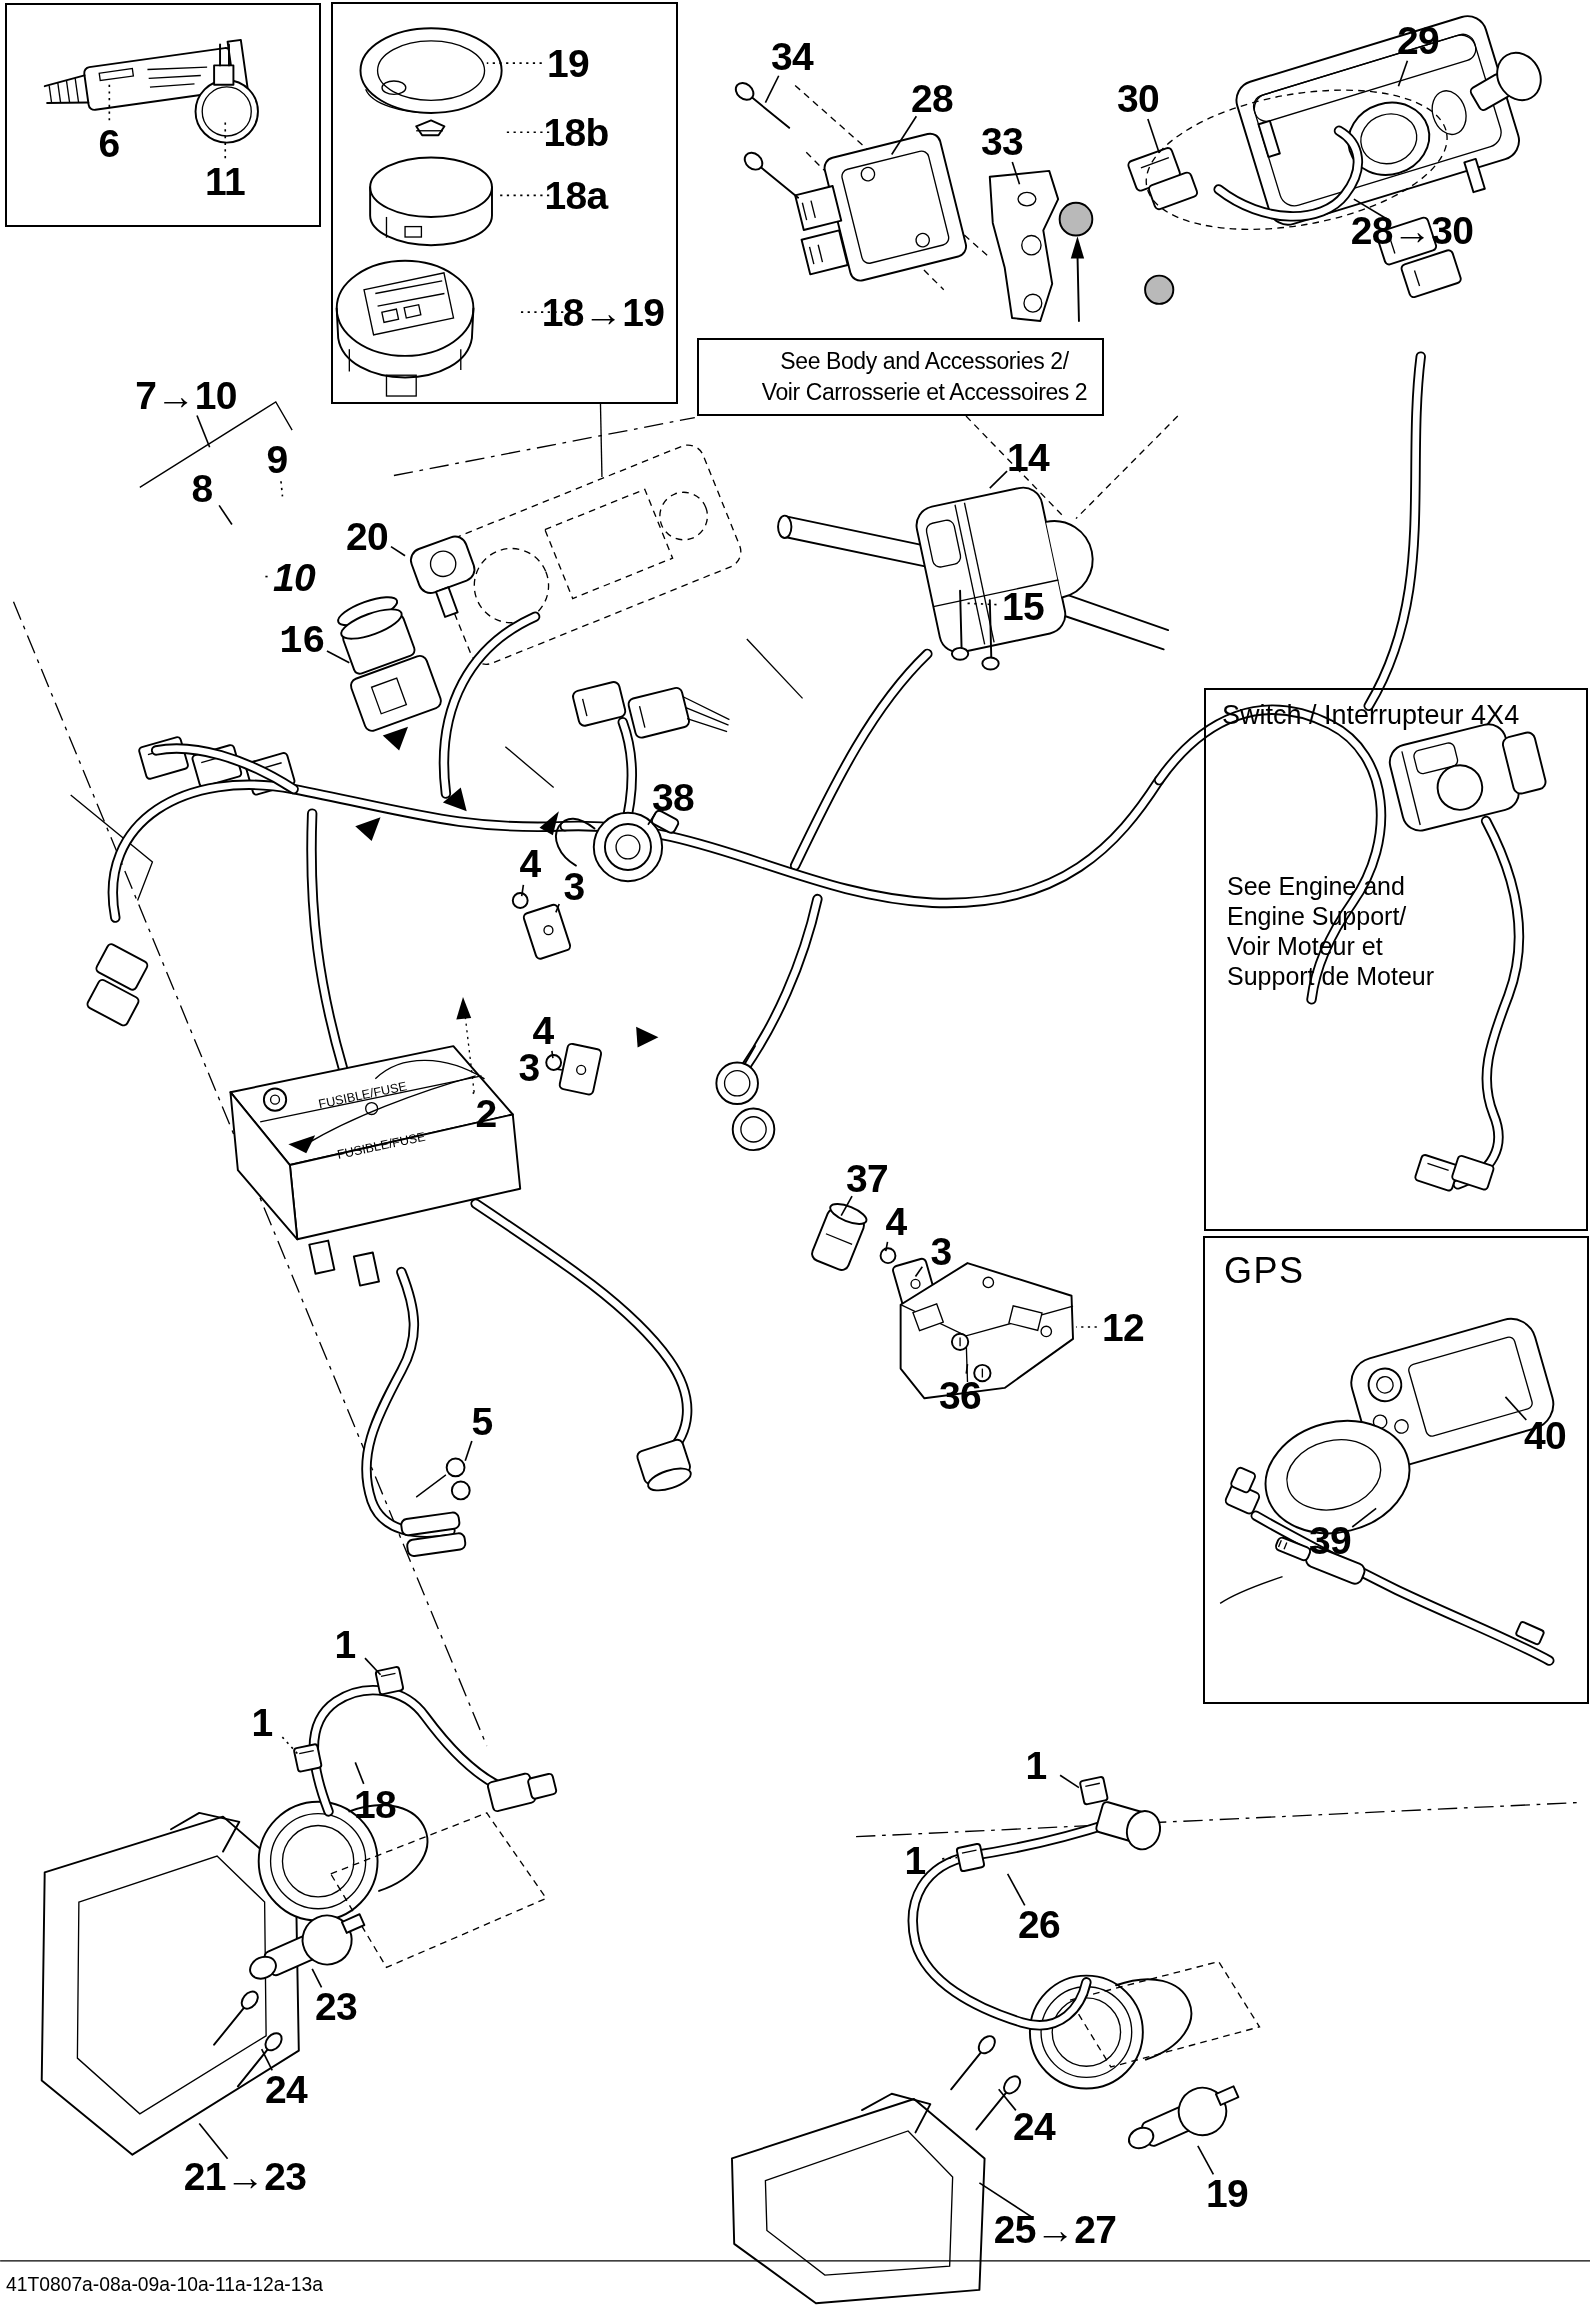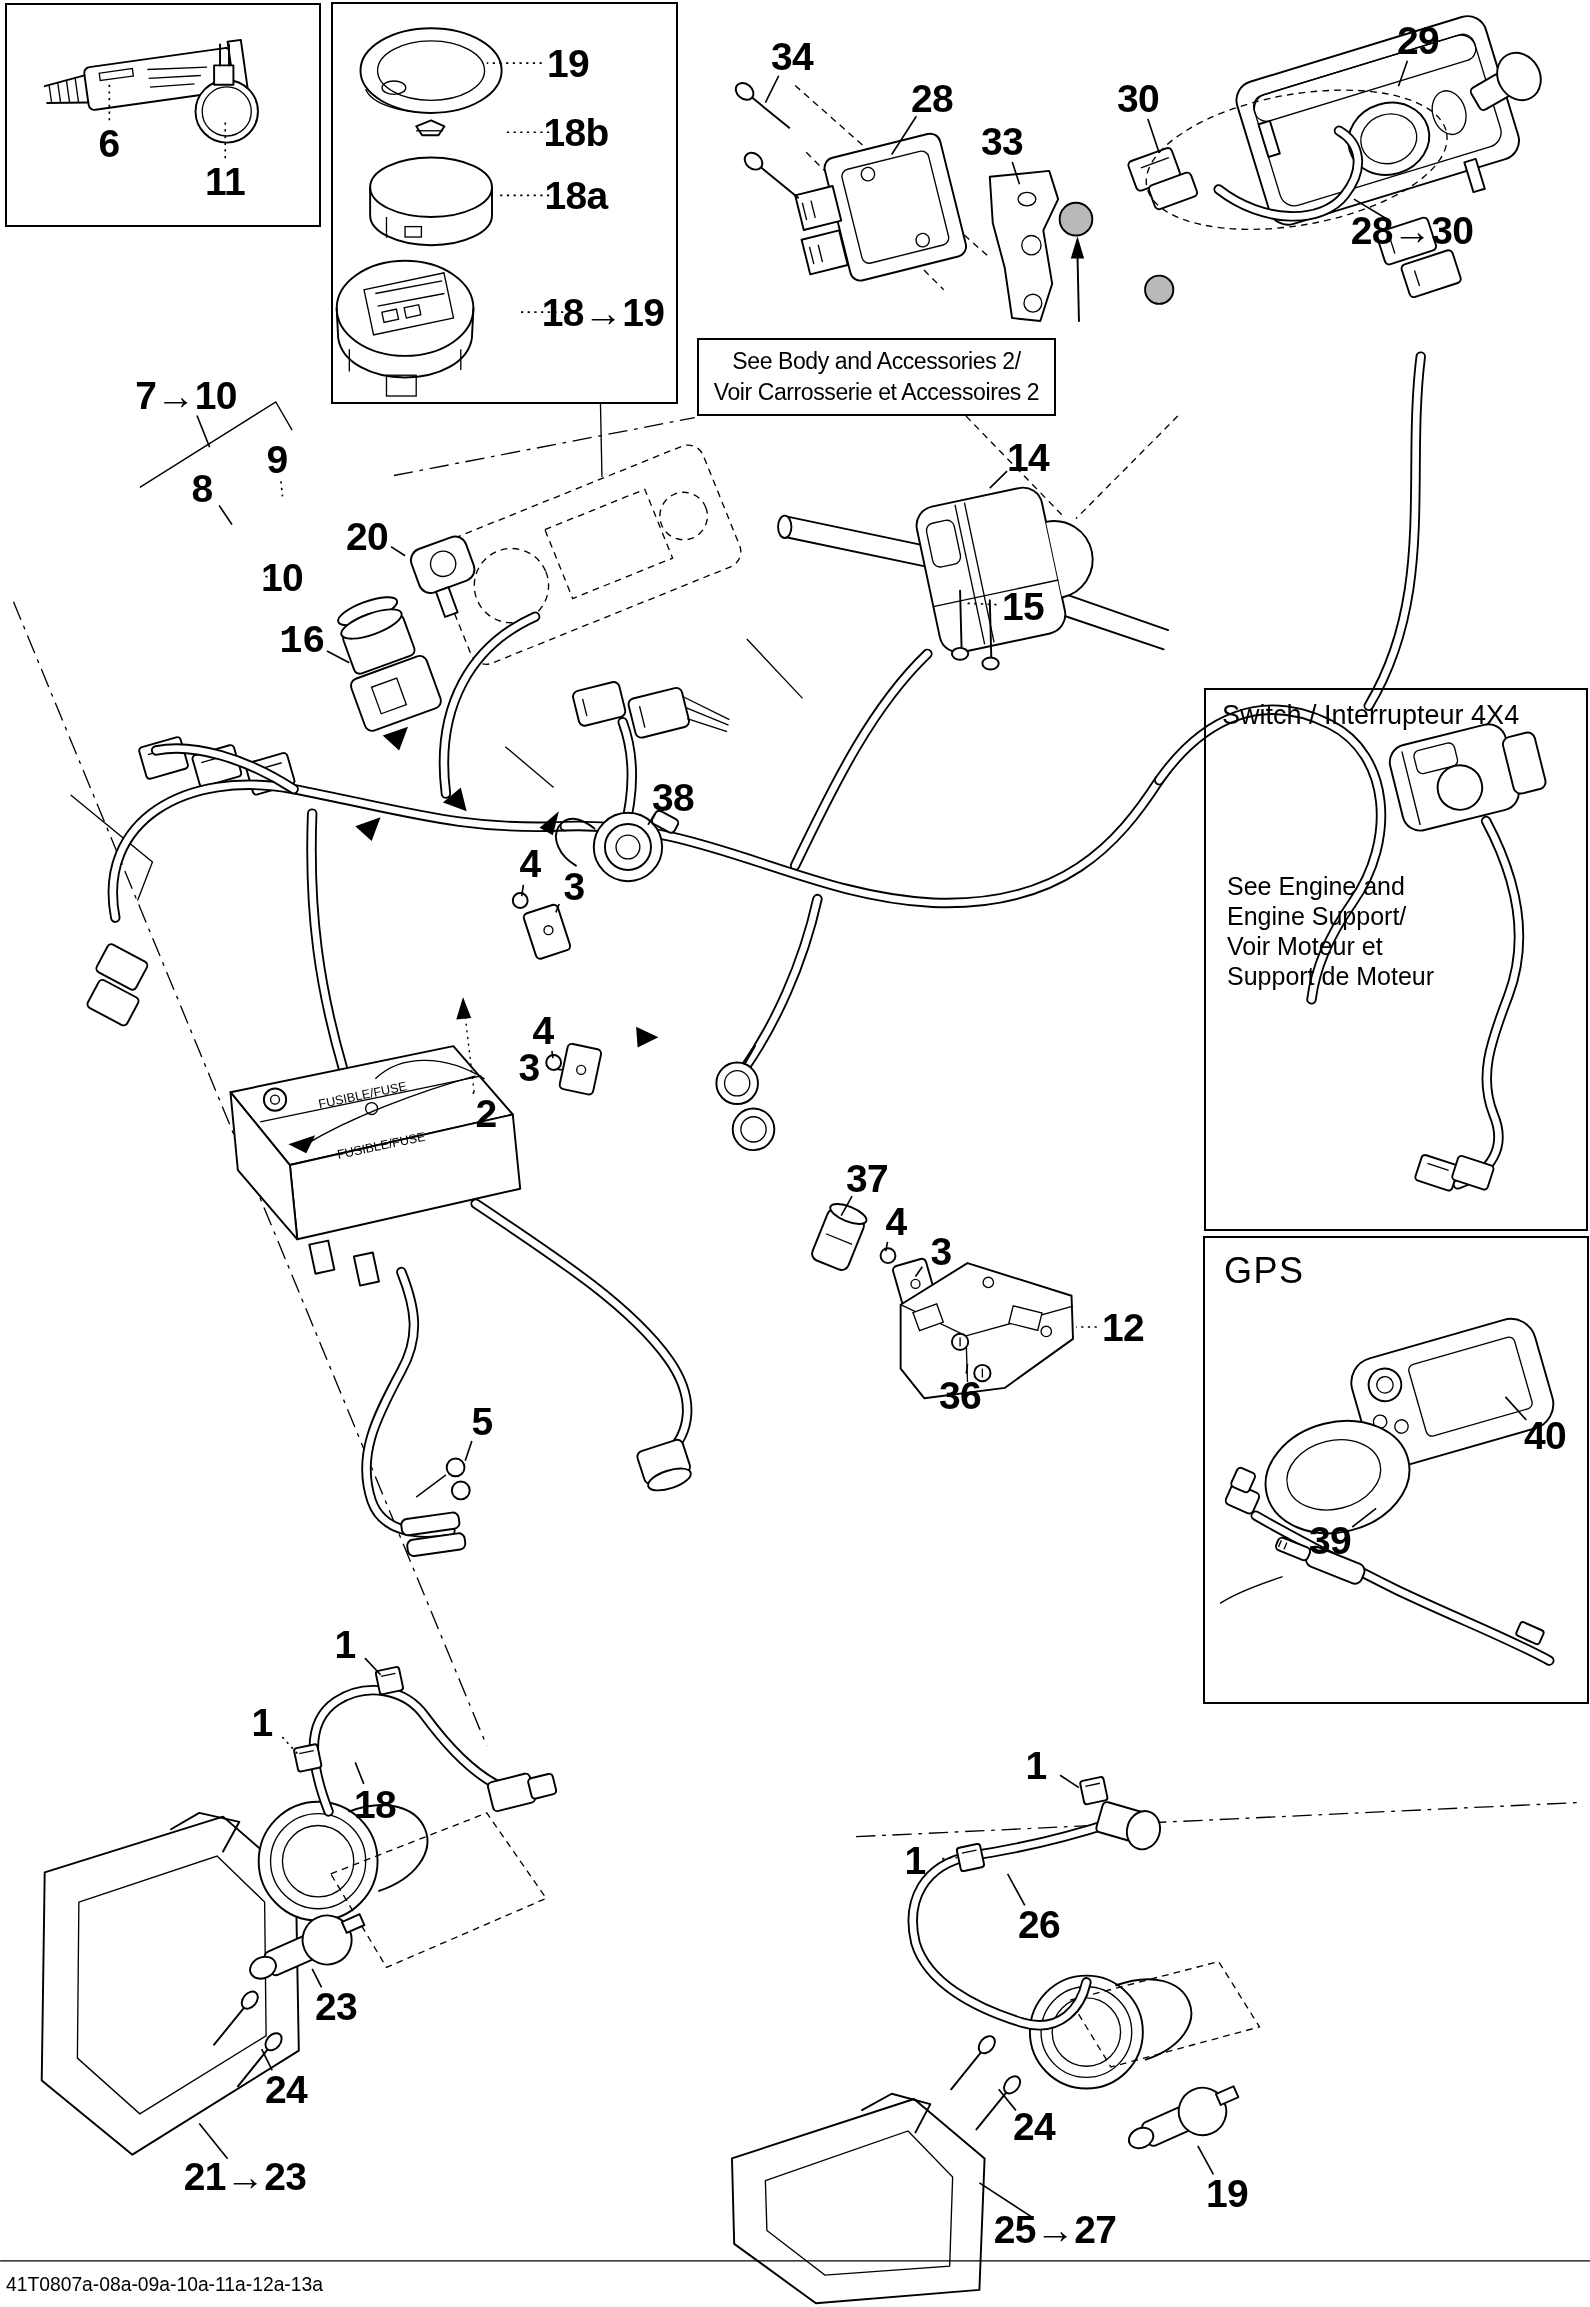--- a/index.html
+++ b/index.html
@@ -12,21 +12,21 @@
   .dashdot{stroke-dasharray:26 9 5 9;}
   .dot{stroke-dasharray:3 6;}
   .fillw{fill:#fff;}
   .fillg{fill:#b9b9b9;}
   .tube-out{stroke:#000;fill:none;stroke-width:14;stroke-linecap:round;stroke-linejoin:round;}
   .tube-in{stroke:#fff;fill:none;stroke-width:9;stroke-linecap:round;stroke-linejoin:round;}
   .box{position:absolute;border:2.2px solid #000;background:transparent;}
   .callout{position:absolute;transform:translate(-50%,-50%);
            font:700 39px/1 "Liberation Sans",sans-serif;letter-spacing:-0.7px;white-space:nowrap;}
   .notebox{position:absolute;border:2.2px solid #000;display:flex;flex-direction:column;
-           justify-content:center;align-items:center;background:#fff;}
+           justify-content:center;align-items:center;background:#fff;padding-left:48px;}
   .notebox .nline{font:400 23px/1.35 "Liberation Sans",sans-serif;letter-spacing:-0.4px;white-space:nowrap;}
   .boxtitle{position:absolute;font:400 27px/1 "Liberation Sans",sans-serif;white-space:nowrap;}
   .gpstitle{position:absolute;font:400 36px/1 "Liberation Sans",sans-serif;letter-spacing:1.5px;}
   .blocknote{position:absolute;font:400 25px/1.2 "Liberation Sans",sans-serif;white-space:nowrap;margin-top:28px;}
   .footer{position:absolute;font:400 19.3px/1 "Liberation Sans",sans-serif;letter-spacing:0px;}
   .overlay{position:absolute;left:0;top:0;pointer-events:none;}
 </style>
 </head>
 <body>
 
@@ -560,21 +560,21 @@
     <div class="callout" style="left: 603px; top: 312px;">18→19</div>
     <div class="callout" style="left: 792px; top: 56px;">34</div>
     <div class="callout" style="left: 932px; top: 98px;">28</div>
     <div class="callout" style="left: 1002px; top: 141px;">33</div>
     <div class="callout" style="left: 1138px; top: 98px;">30</div>
     <div class="callout" style="left: 1418px; top: 40px;">29</div>
     <div class="callout" style="left: 1412px; top: 230px;">28→30</div>
     <div class="callout" style="left: 186px; top: 395px;">7→10</div>
     <div class="callout" style="left: 202px; top: 488px;">8</div>
     <div class="callout" style="left: 277px; top: 459px;">9</div>
-    <div class="callout" style="left: 282px; top: 577px;">10</div>
+    <div class="callout" style="left: 294px; top: 577px; font-style: italic;">10</div>
     <div class="callout" style="left: 367px; top: 536px;">20</div>
     <div class="callout" style="left: 302px; top: 642px; font-family: Liberation Mono, monospace;">16</div>
     <div class="callout" style="left: 1028px; top: 457px;">14</div>
     <div class="callout" style="left: 1023px; top: 606px;">15</div>
     <div class="callout" style="left: 673px; top: 797px;">38</div>
     <div class="callout" style="left: 530px; top: 863px;">4</div>
     <div class="callout" style="left: 574px; top: 886px;">3</div>
     <div class="callout" style="left: 543px; top: 1030px;">4</div>
     <div class="callout" style="left: 529px; top: 1067px;">3</div>
     <div class="callout" style="left: 486px; top: 1113px;">2</div>

